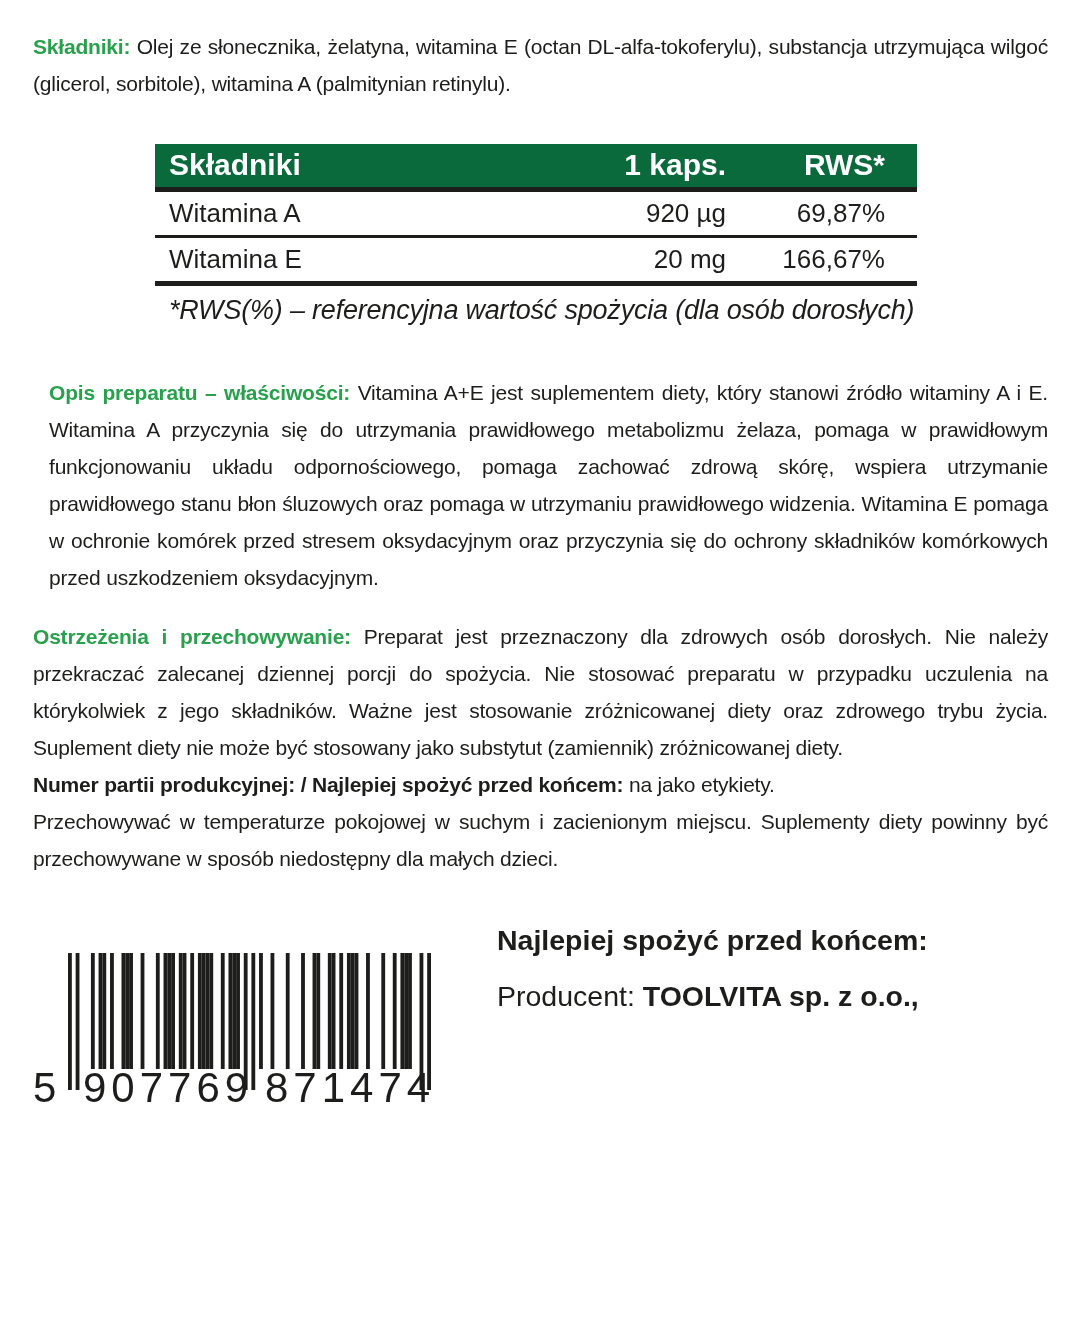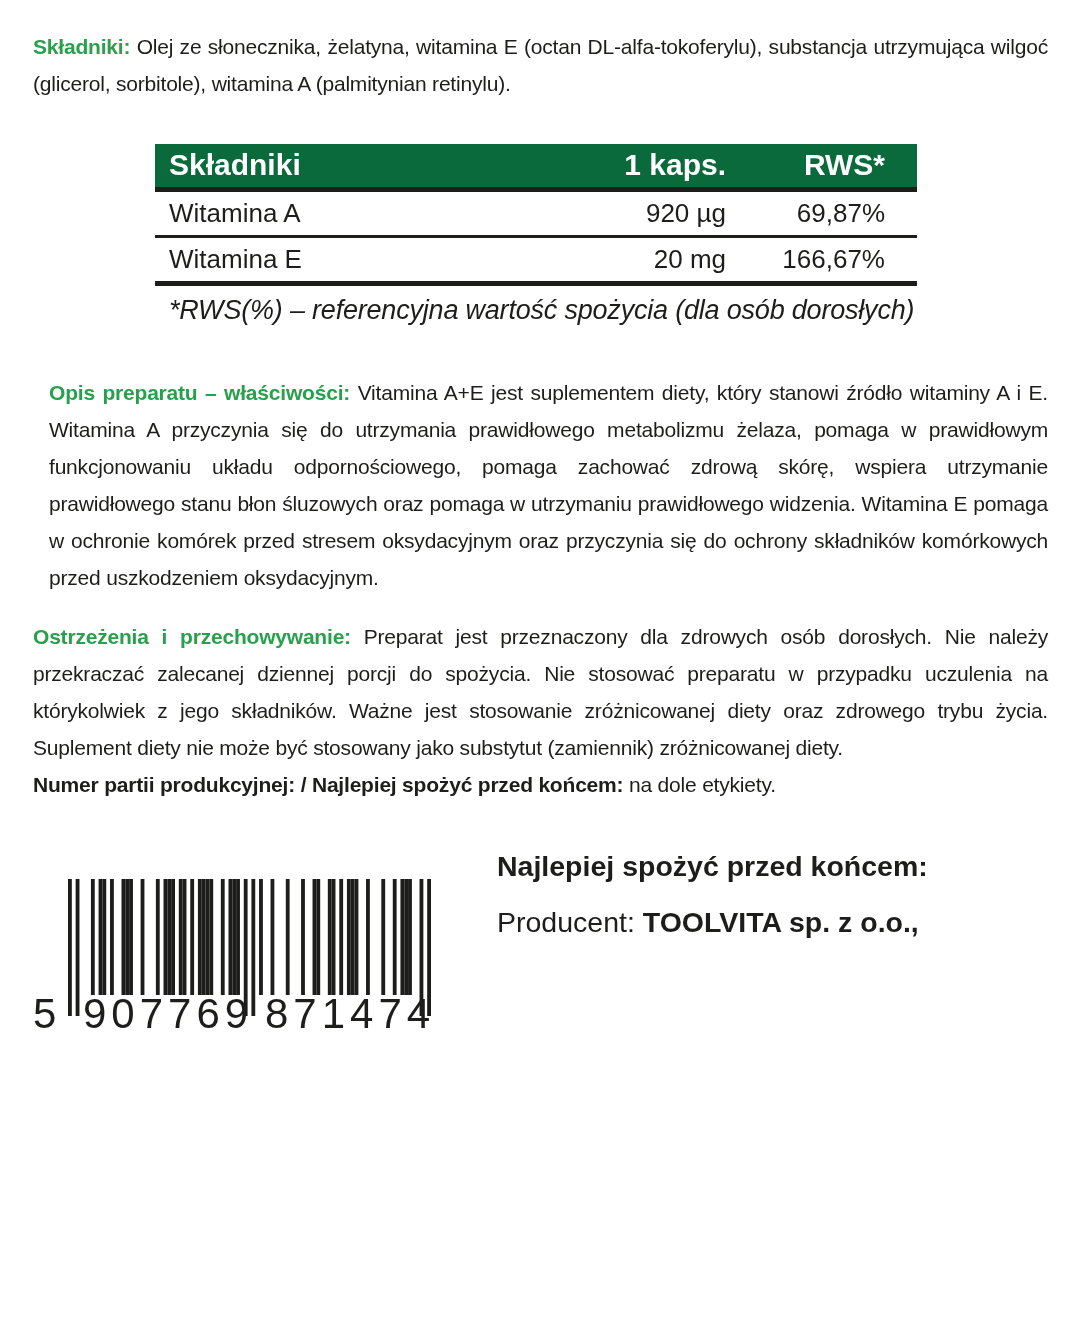--- a/index.html
+++ b/index.html
@@ -117,23 +117,26 @@
   </p>
 
 
   <p class="para sec-warn">
     <span class="label-green">Ostrzeżenia i przechowywanie:</span>
     <span>Preparat jest przeznaczony dla zdrowych osób dorosłych. Nie należy przekraczać zalecanej dziennej porcji do spożycia. Nie stosować preparatu w przypadku uczulenia na którykolwiek z jego składników. Ważne jest stosowanie zróżnicowanej diety oraz zdrowego trybu życia. Suplement diety nie może być stosowany jako substytut (zamiennik) zróżnicowanej diety.</span>
   </p>
 
   <p class="para sec-batch">
     <span class="label-black">Numer partii produkcyjnej: / Najlepiej spożyć przed końcem:</span>
-    <span>na dole etykiety.</span>
-  </p>
-
+    <span>na jako etykiety.</span>
+  </p>
+
+  <p class="para sec-storage">
+    <span>Przechowywać w temperaturze pokojowej w suchym i zacienionym miejscu. Suplementy diety powinny być przechowywane w sposób niedostępny dla małych dzieci.</span>
+  </p>
 
   <div class="footer">
 
     <div class="barcode">
       <svg id="barcode-svg" width="363" height="137" viewBox="0 0 95 137" preserveAspectRatio="none" xmlns="http://www.w3.org/2000/svg">
           <rect x="0" y="0" width="1" height="137" fill="#1d1d1b"></rect>
           <rect x="2" y="0" width="1" height="137" fill="#1d1d1b"></rect>
           <rect x="6" y="0" width="1" height="116" fill="#1d1d1b"></rect>
           <rect x="8" y="0" width="1" height="116" fill="#1d1d1b"></rect>
           <rect x="9" y="0" width="1" height="116" fill="#1d1d1b"></rect>

